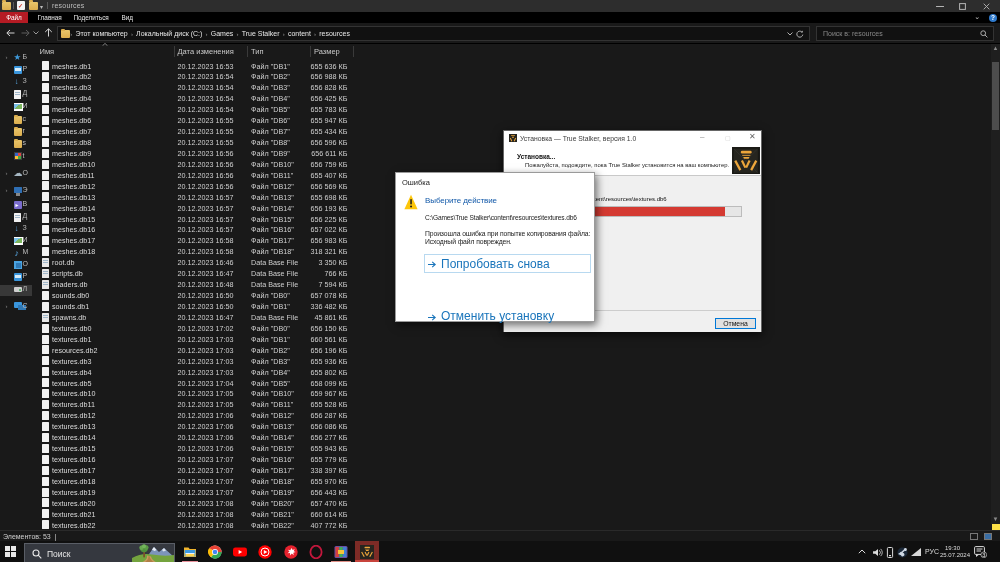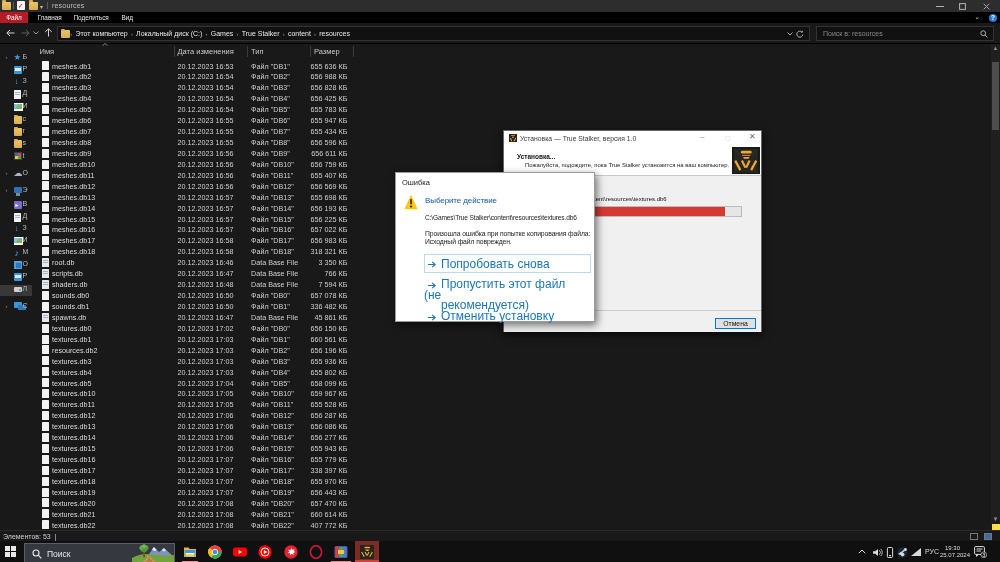--- a/index.html
+++ b/index.html
@@ -714,19 +714,16 @@
       <rect x="6.3" y="5" width="1.5" height="5.5" rx=".7" fill="#1a1a1a"></rect>
       <circle cx="7.05" cy="12.6" r="1" fill="#1a1a1a"></circle>
     </svg>
   <div class="hd">Выберите действие</div>
   <div class="pth">C:\Games\True Stalker\content\resources\textures.db6</div>
   <div class="msg">Произошла ошибка при попытке копирования файла:<br>Исходный файл поврежден.</div>
   <div id="lbox"></div>
   <div class="lnk" style="top:85.5px"><span class="ar"><svg width="9" height="7" viewBox="0 0 9 7" style="vertical-align:-0.5px">
           <path d="M0 3.5 H7 M4.2 .8 L7.2 3.5 L4.2 6.2" fill="none" stroke="#1a75bb" stroke-width="1.1"></path>
         </svg></span>Попробовать снова</div>
-  <div class="lnk" style="top:106px;width:160px"><span class="ar"><svg width="9" height="7" viewBox="0 0 9 7" style="vertical-align:-0.5px">
-          <path d="M0 3.5 H7 M4.2 .8 L7.2 3.5 L4.2 6.2" fill="none" stroke="#1a75bb" stroke-width="1.1"></path>
-        </svg></span>Пропустить этот файл (не<br><span style="display:inline-block;width:17px"></span>рекомендуется)</div>
   <div class="lnk" style="top:138px"><span class="ar"><svg width="9" height="7" viewBox="0 0 9 7" style="vertical-align:-0.5px">
           <path d="M0 3.5 H7 M4.2 .8 L7.2 3.5 L4.2 6.2" fill="none" stroke="#1a75bb" stroke-width="1.1"></path>
         </svg></span>Отменить установку</div>
 </div>
 
 </body></html>

